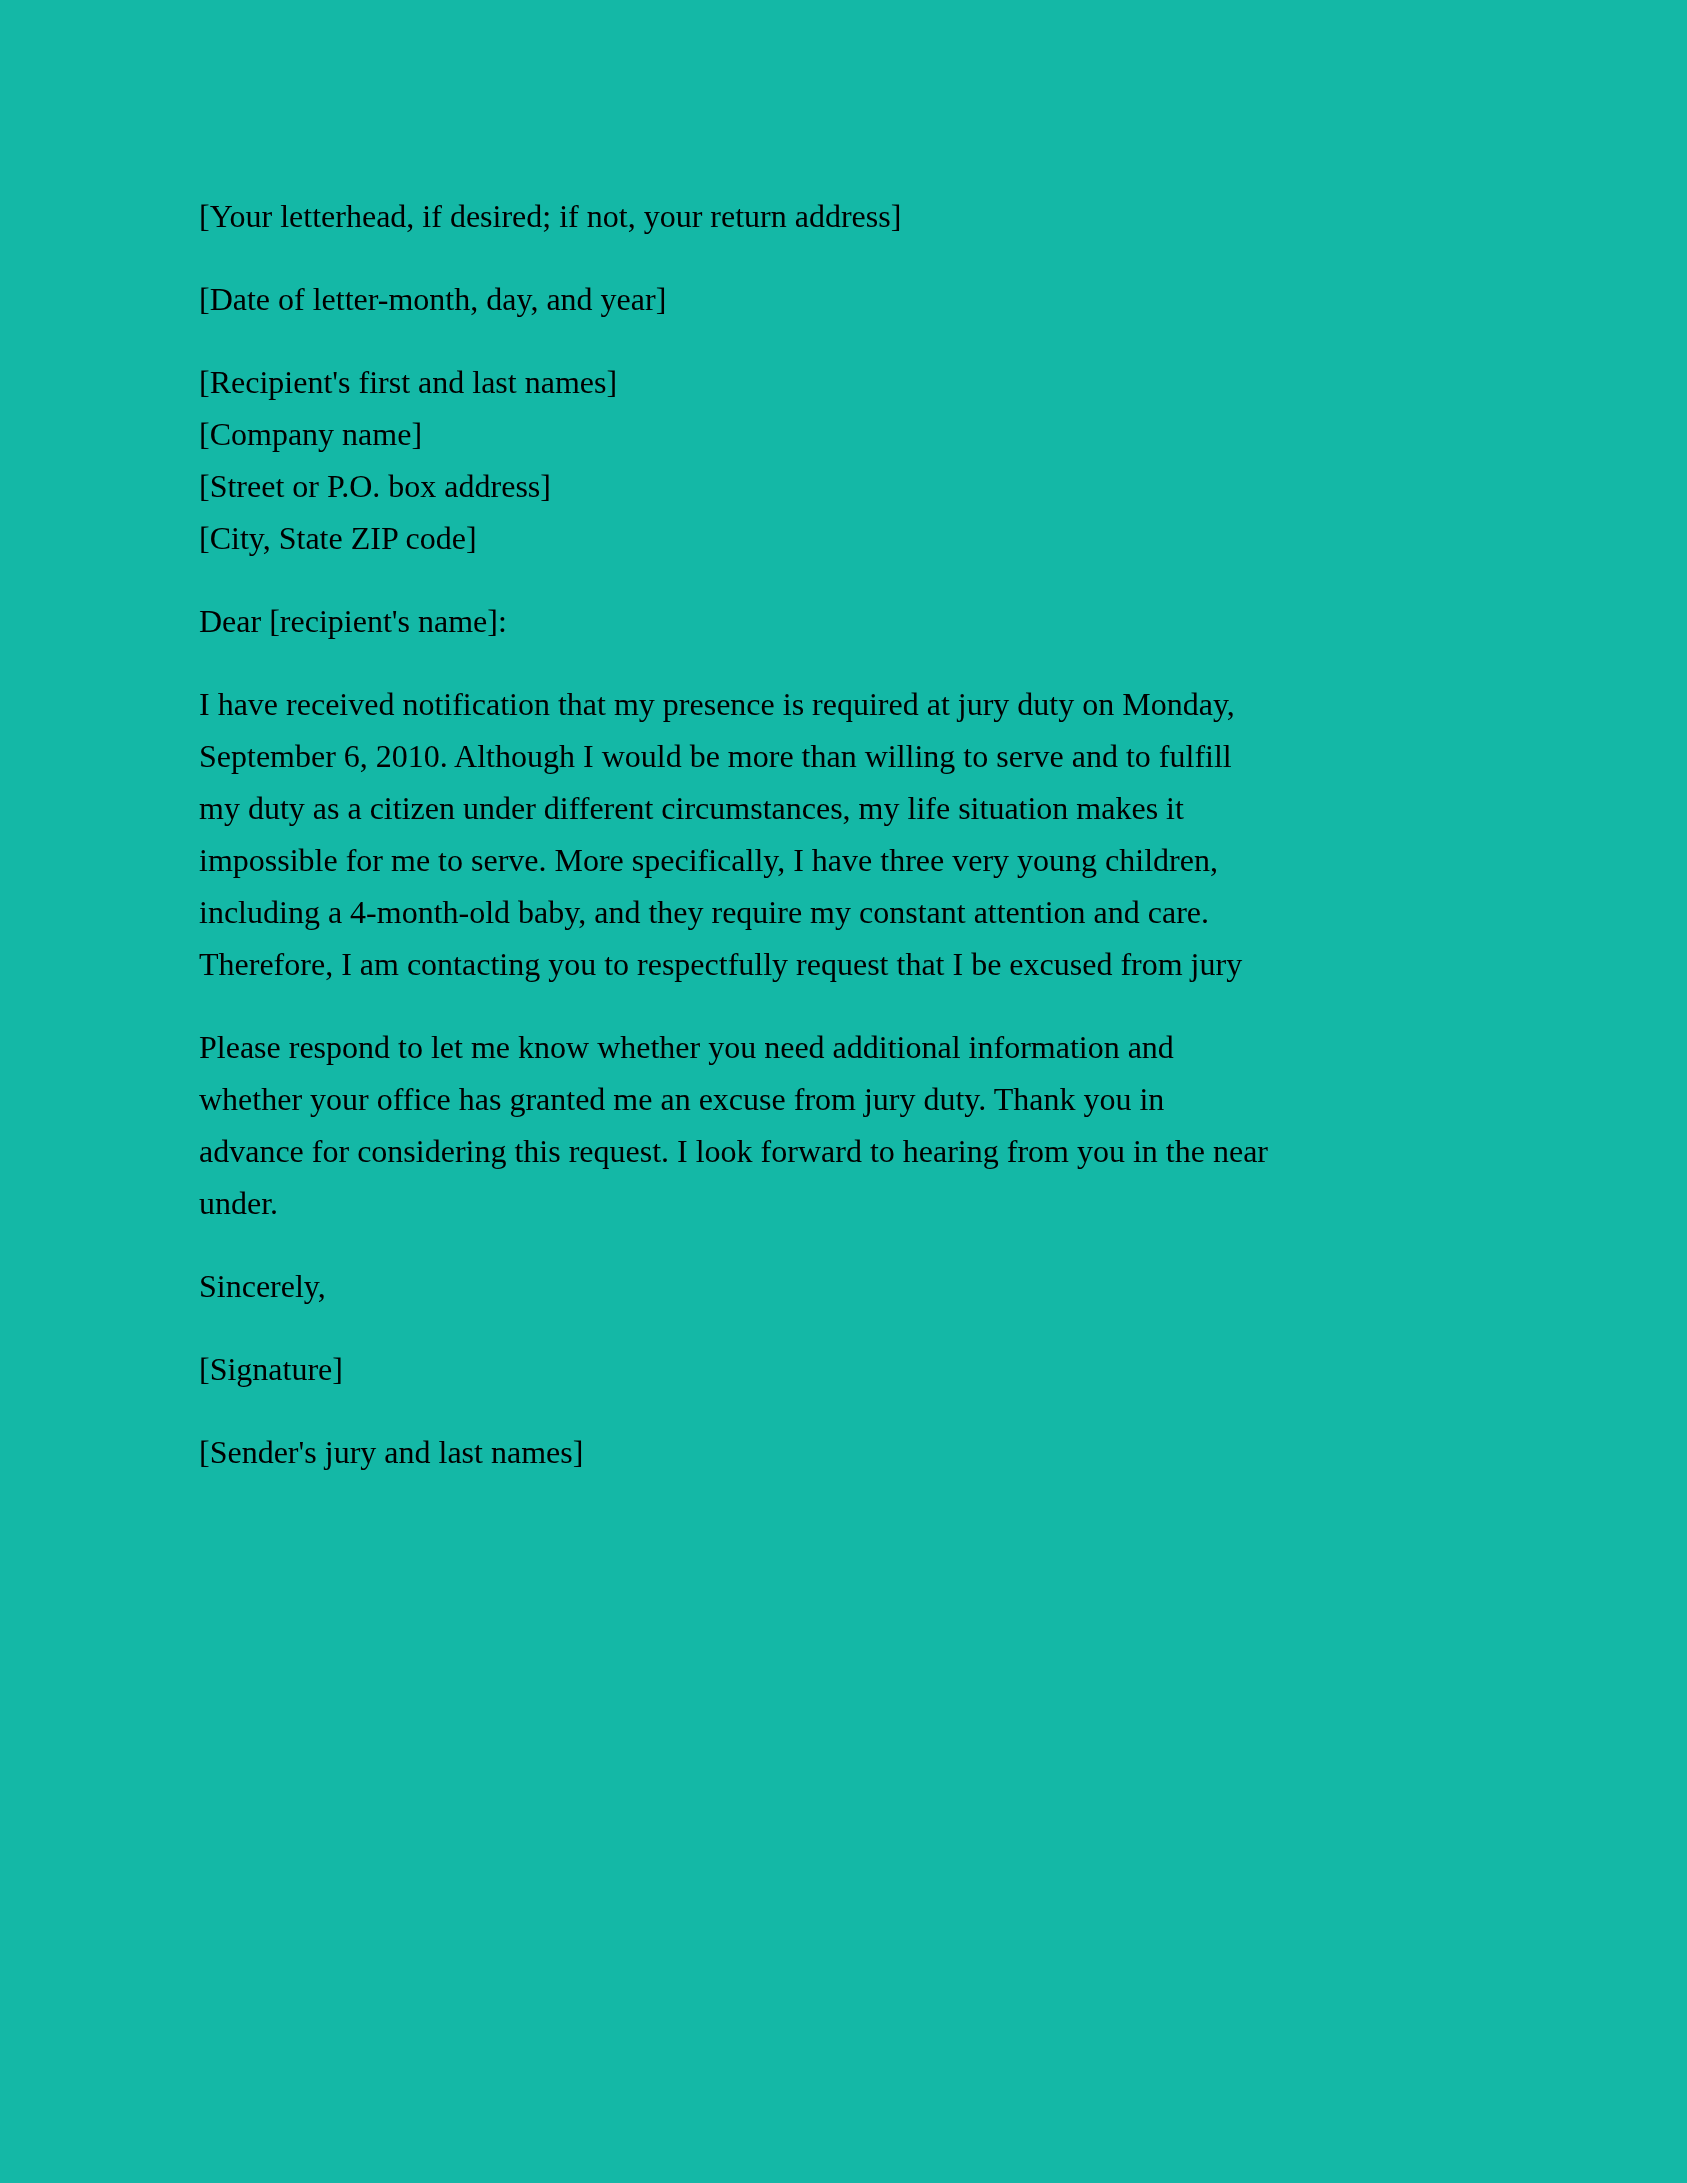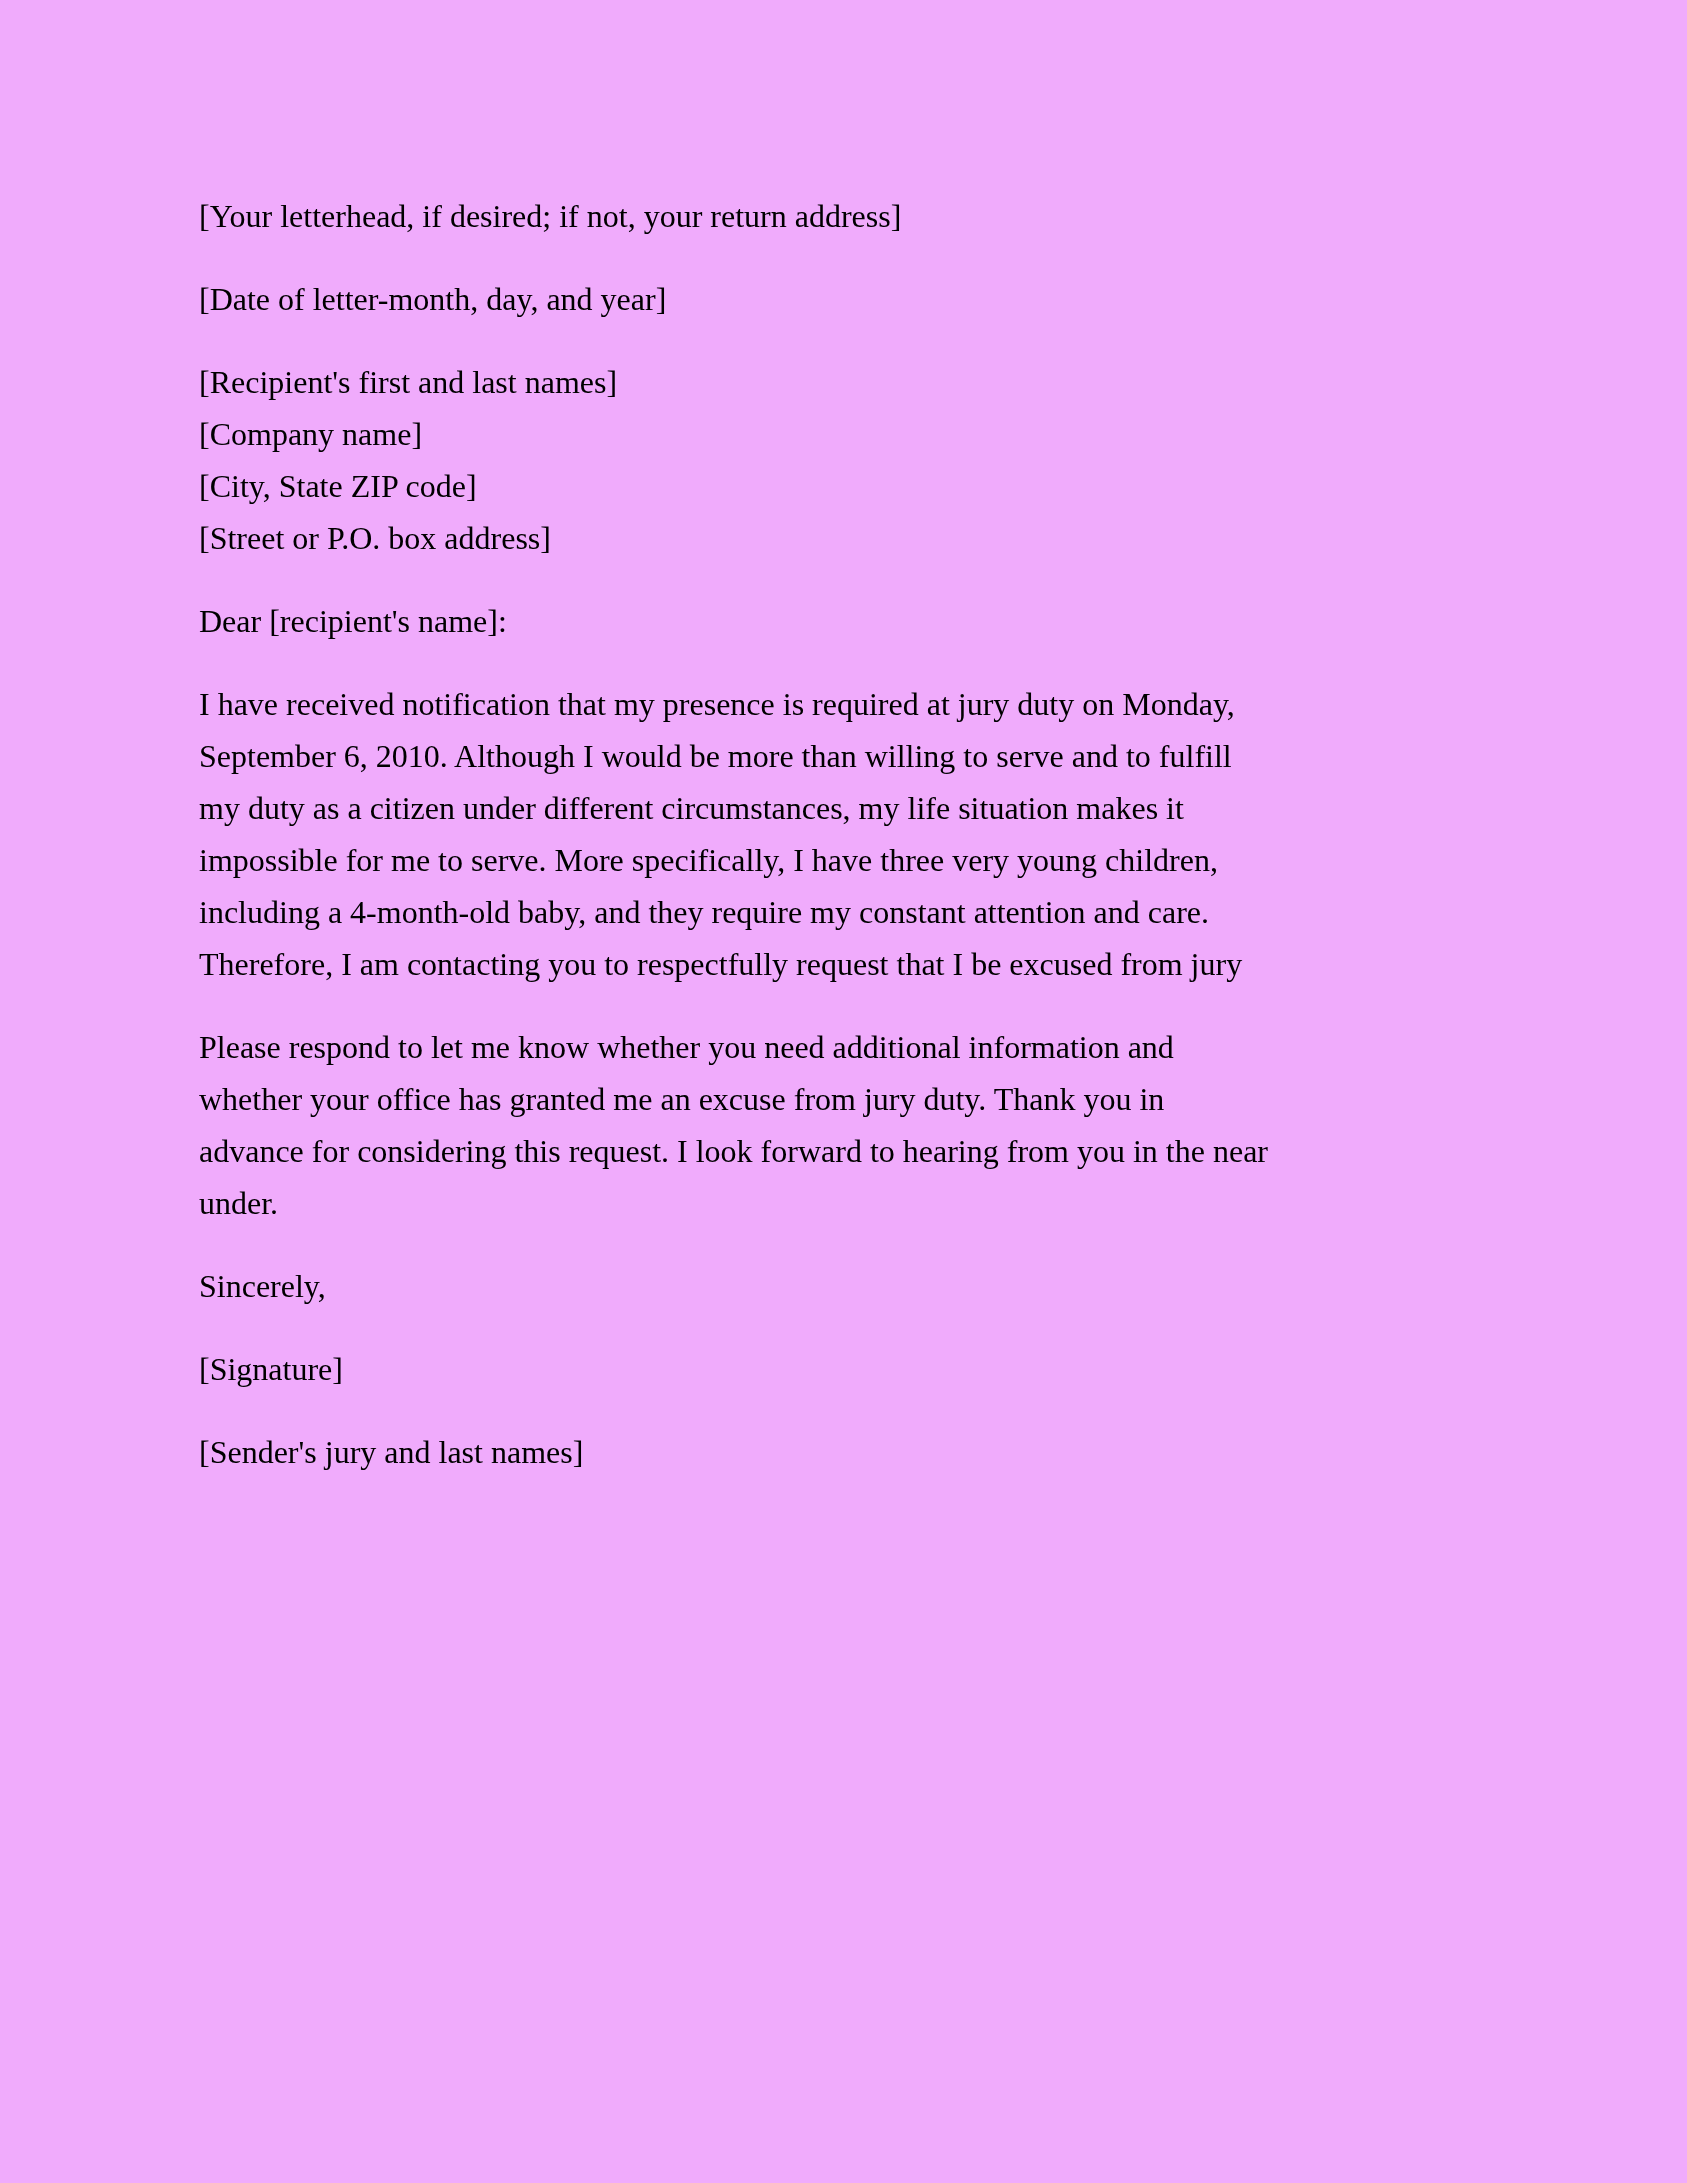--- a/index.html
+++ b/index.html
@@ -4,21 +4,21 @@
 <style>
   html, body {
     margin: 0;
     padding: 0;
     background: #ffffff;
   }
   .page {
     position: relative;
     width: 1687px;
     height: 2184px;
-    background: #f0abfc;
+    background: #14b8a6;
     overflow: hidden;
     font-family: "Liberation Serif", "DejaVu Serif", serif;
     color: #000000;
   }
   .content {
     position: absolute;
     top: 190px;
     left: 199px;
     width: 1293px;
     font-size: 32px;
@@ -43,22 +43,22 @@
       <div class="line">[Your letterhead, if desired; if not, your return address]</div>
     </div>
 
     <div class="block">
       <div class="line">[Date of letter-month, day, and year]</div>
     </div>
 
     <div class="block">
       <div class="line">[Recipient's first and last names]</div>
       <div class="line">[Company name]</div>
+      <div class="line">[Street or P.O. box address]</div>
       <div class="line">[City, State ZIP code]</div>
-      <div class="line">[Street or P.O. box address]</div>
     </div>
 
     <div class="block">
       <div class="line">Dear [recipient's name]:</div>
     </div>
 
     <div class="block">
       <div class="line">I have received notification that my presence is required at jury duty on Monday,</div>
       <div class="line">September 6, 2010. Although I would be more than willing to serve and to fulfill</div>
       <div class="line">my duty as a citizen under different circumstances, my life situation makes it</div>

